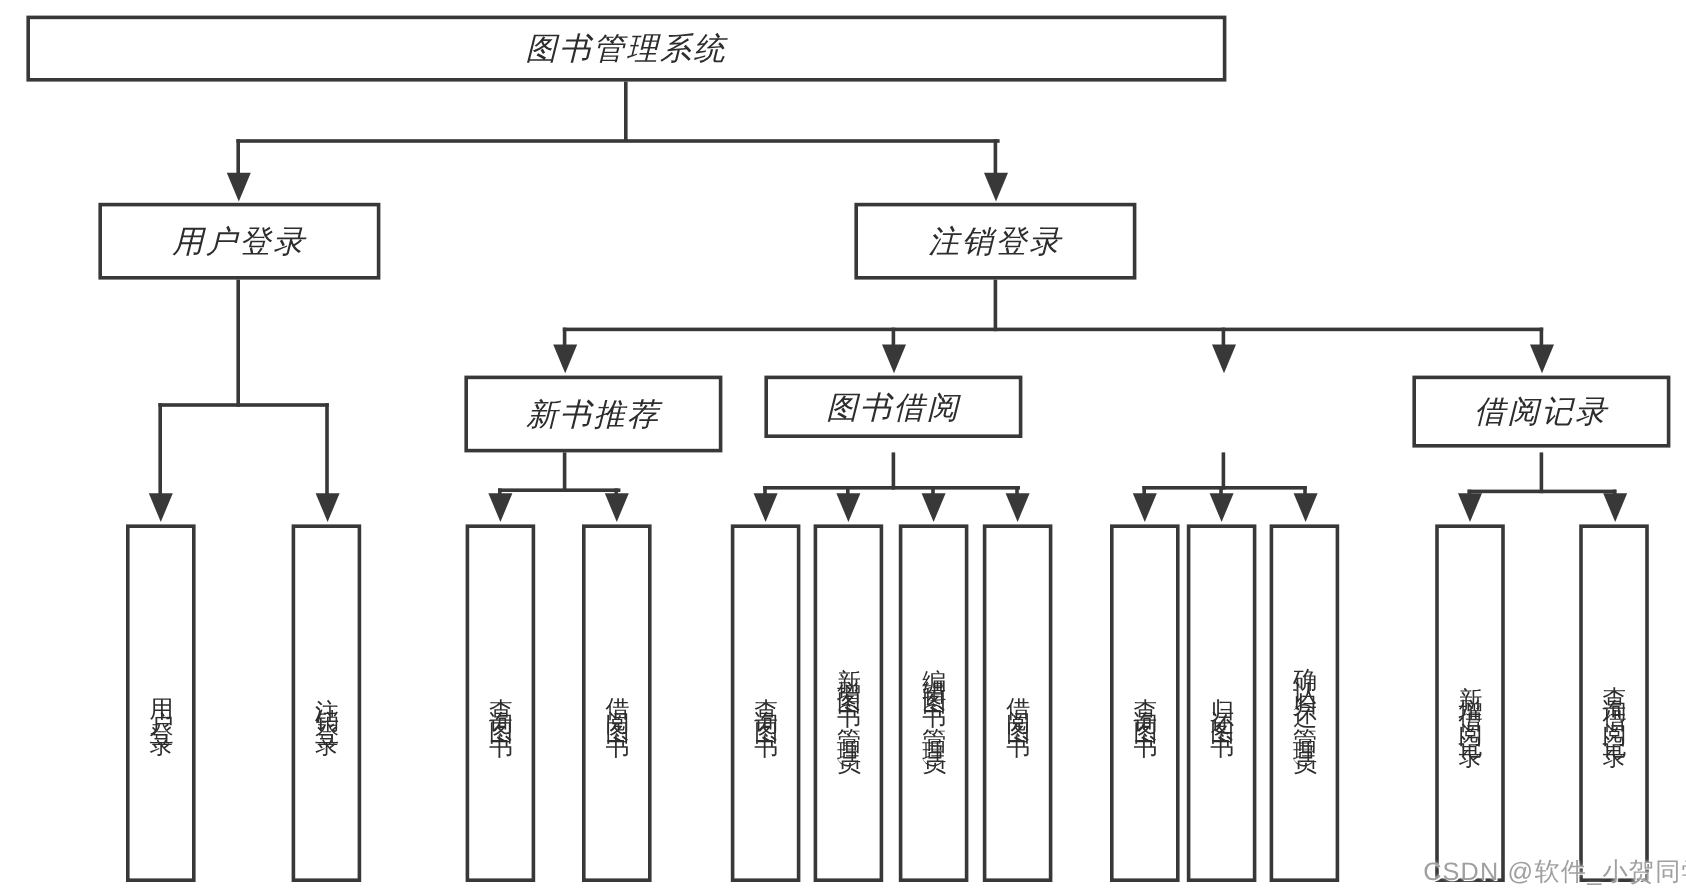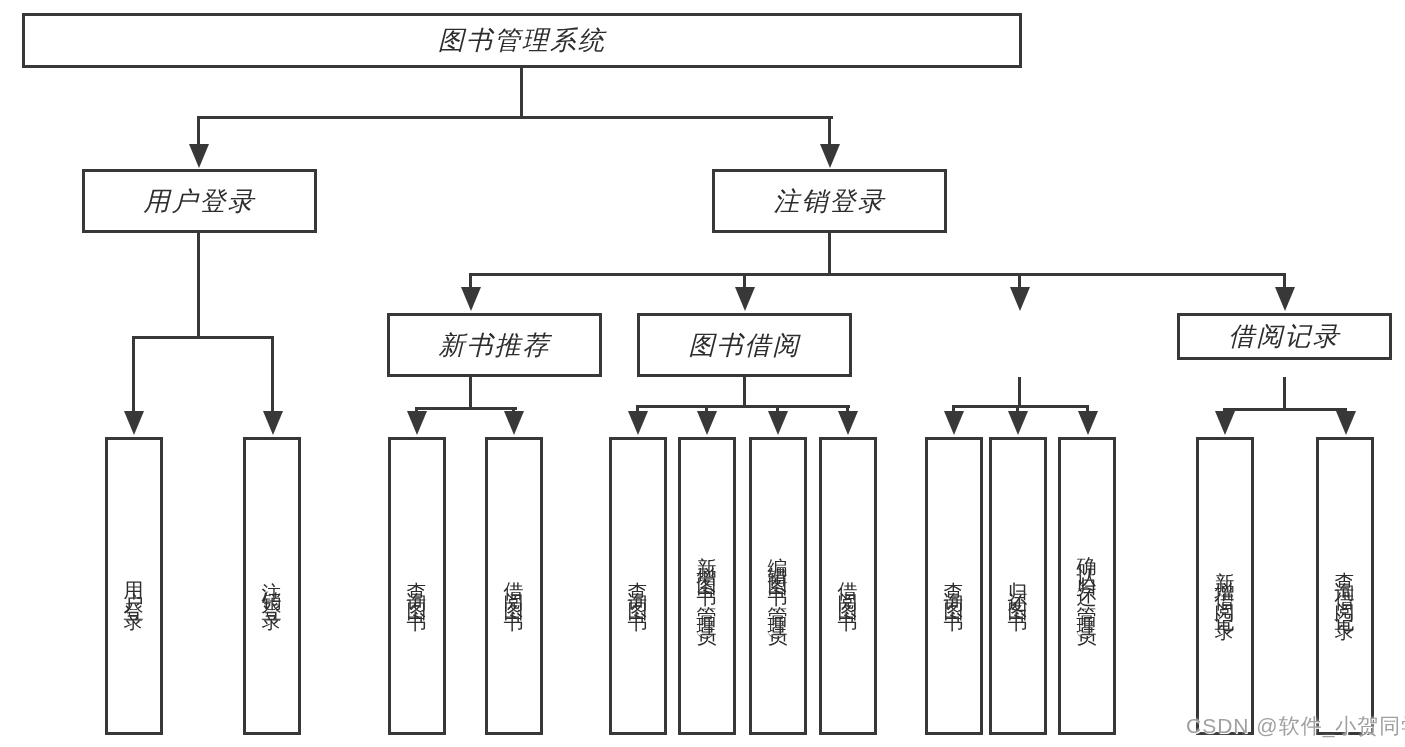--- a/index.html
+++ b/index.html
@@ -68,26 +68,26 @@
   </div>
 
   <div class="box h" style="left:712px;top:169px;width:235px;height:64px;">
     <span>注销登录</span>
   </div>
 
   <div class="box h" style="left:363px;top:313px;width:215px;height:64px;margin-left:24px;">
     <span>新书推荐</span>
   </div>
 
-  <div class="box h" style="left:637px;top:313px;width:215px;height:64px;">
+  <div class="box h" style="left:637px;top:313px;width:215px;height:52px;">
     <span>图书借阅</span>
   </div>
 
 
-  <div class="box h" style="left:1177px;top:313px;width:215px;height:47px;">
+  <div class="box h" style="left:1177px;top:313px;width:215px;height:60px;">
     <span>借阅记录</span>
   </div>
 
   <div class="box v" style="left:105px;top:437px;width:58px;height:298px;">
     <span>用户登录</span>
   </div>
   <div class="box v" style="left:243px;top:437px;width:58px;height:298px;">
     <span>注销登录</span>
   </div>
 

